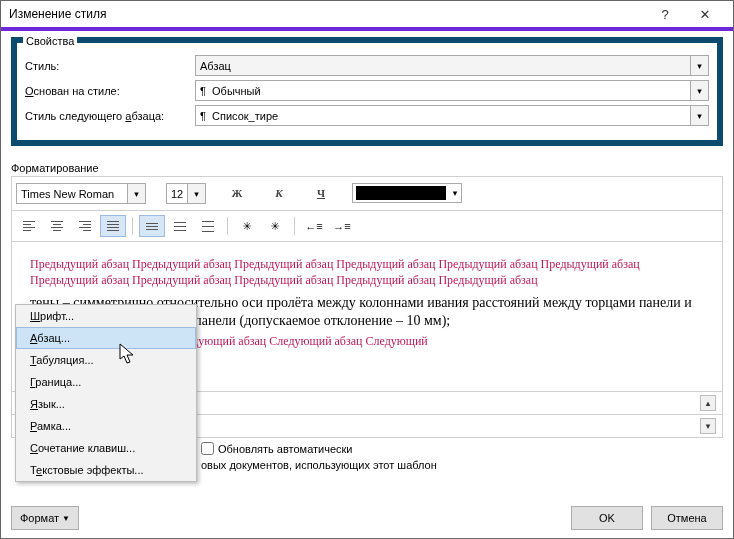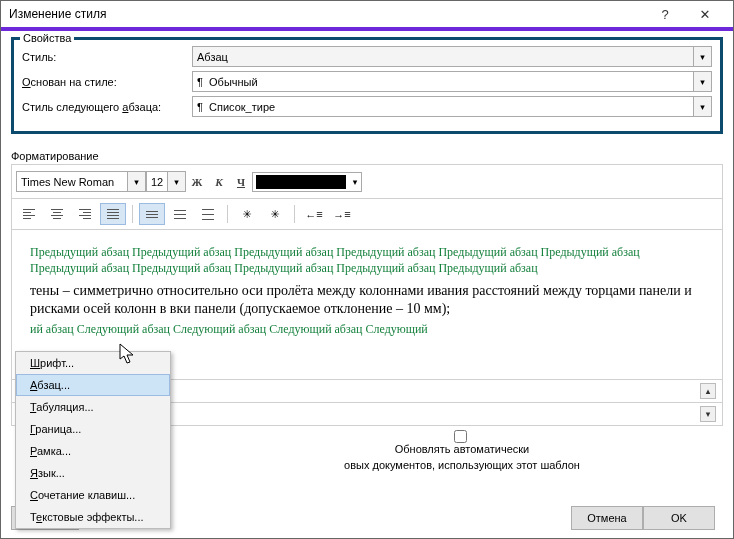--- a/index.html
+++ b/index.html
@@ -18,22 +18,22 @@
   background: #fff;
   display: flex;
   align-items: center;
   padding: 0 8px;
   border-bottom: 4px solid #6d28d9;
 }
 .titlebar .title { flex: 1; font-size: 12px; }
 .titlebar .btn { width: 40px; text-align: center; font-size: 13px; color: #333; }
 .fieldset {
   margin: 6px 10px 16px 10px;
-  border: 3px solid #0c4a6e;
-  padding: 2px 8px 10px 8px;
+  border: 6px solid #0c4a6e;
+  padding: 8px 8px 10px 8px;
   position: relative;
 }
 .fieldset .legend {
   position: absolute; top: -8px; left: 6px;
   background: #fff; padding: 0 3px;
 }
 .row { display: flex; align-items: center; margin: 4px 0; }
 .row .lbl { width: 170px; }
 .row .field { flex: 1; }
 .txt {
@@ -44,21 +44,21 @@
 .combo .txt { flex: 1; }
 .combo .arrow, .arrow-btn {
   width: 18px; height: 21px; border: 1px solid #aaa; border-left: none;
   background: #f3f3f3; display: flex; align-items: center; justify-content: center;
   font-size: 9px;
 }
 .section-label { margin: 6px 0 2px 10px; }
 .toolbar1 {
   margin: 0 10px; padding: 6px 4px;
   border: 1px solid #d0d0d0; border-bottom: none;
-  display: flex; align-items: flex-end; gap: 0;
+  display: flex; align-items: flex-start; gap: 20px;
 }
 .font-combo { width: 130px; }
 .size-combo { width: 40px; }
 .fmt-btn {
   width: 22px; height: 20px; display: inline-flex;
   align-items: center; justify-content: center;
   color: #444; font-family: "Times New Roman", serif;
 }
 .fmt-bold { font-weight: bold; }
 .fmt-italic { font-style: italic; font-weight: bold; }
@@ -81,30 +81,30 @@
 .tb-btn.active { border-color: #9bbce0; background: #d6e6f5; }
 .tb-sep { width: 1px; height: 18px; background: #ccc; margin: 0 4px; }
 .align-ico { display: inline-block; }
 .align-ico span { display: block; height: 1px; background: #555; margin: 2px 0; }
 .preview {
   margin: 0 10px; border: 1px solid #d0d0d0; border-top: none;
   padding: 14px 18px; height: 150px;
   font-family: "Times New Roman", serif;
   overflow: hidden;
 }
-.prev-grey { color: #15803d; font-size: 12px; line-height: 1.35; }
+.prev-grey { color: #be185d; font-size: 12px; line-height: 1.35; }
 .prev-main { color: #000; font-size: 14px; line-height: 1.25; margin-top: 6px; }
 .after-preview {
   margin: 0 10px; border-left: 1px solid #d0d0d0; border-right: 1px solid #d0d0d0;
 }
 .trunc-row {
   padding: 3px 6px; font-size: 11px; color: #333; display: flex;
 }
 .trunc-row.b { border-bottom: 1px solid #d0d0d0; }
-.checkbox-row { margin: 4px 10px 0 10px; display: flex; align-items: center; flex-direction: column; }
+.checkbox-row { margin: 4px 10px 0 10px; display: flex; align-items: center; }
 .checkbox-row input { margin-right: 4px; }
 .footer {
   display: flex; align-items: center;
   padding: 8px 10px;
   position: absolute;
   bottom: 0;
   left: 0;
   right: 0;
 }
 .btn-std {
@@ -113,26 +113,25 @@
   display: inline-flex; align-items: center; justify-content: center;
 }
 .btn-format {
   height: 24px; border: 1px solid #adadad;
   background: #e1e1e1; font: inherit; padding: 0 8px;
   display: inline-flex; align-items: center;
 }
 .context-menu {
   position: absolute;
   left: 14px; top: 303px;
-  width: 156px;
+  width: 182px;
   background: #f2f2f2;
   border: 1px solid #bcbcbc;
   box-shadow: 2px 2px 4px rgba(0,0,0,0.25);
   z-index: 10;
-  margin-top: 47px;
 }
 .context-menu .mi {
   padding: 5px 14px;
   font-size: 11px;
   cursor: default;
 }
 .context-menu .mi.hover {
   background: #cde4f7;
   border: 1px solid #9bbce0;
   padding: 4px 13px;
@@ -297,30 +296,30 @@
 <div class="checkbox-row" style="margin-left:200px">
   <span>овых документов, использующих этот шаблон</span>
 </div>
 
 <div class="footer">
   <button class="btn-format">
     <span>Формат</span>
       <span style="margin-left:3px;font-size:8px">▼</span>
   </button>
   <span style="flex:1"></span>
+  <button class="btn-std" style="margin-right:8px">OK</button>
   <button class="btn-std">Отмена</button>
-  <button class="btn-std" style="margin-right:8px">OK</button>
 </div>
 
 <div class="context-menu">
   <div class="mi"><span class="ul">Ш</span>рифт...</div>
   <div class="mi hover"><span class="ul">А</span>бзац...</div>
   <div class="mi"><span class="ul">Т</span>абуляция...</div>
   <div class="mi"><span class="ul">Г</span>раница...</div>
+  <div class="mi"><span class="ul">Я</span>зык...</div>
   <div class="mi"><span class="ul">Р</span>амка...</div>
-  <div class="mi"><span class="ul">Я</span>зык...</div>
   <div class="mi"><span class="ul">С</span>очетание клавиш...</div>
   <div class="mi">Т<span class="ul">е</span>кстовые эффекты...</div>
 </div>
 
 <svg class="cursor" width="18" height="22" viewBox="0 0 18 22">
   <path d="M1 1 L1 16 L5 13 L8 20 L11 19 L8 12 L14 12 Z" fill="#fff" stroke="#000" stroke-width="1"></path>
 </svg>
 
 </body></html>

